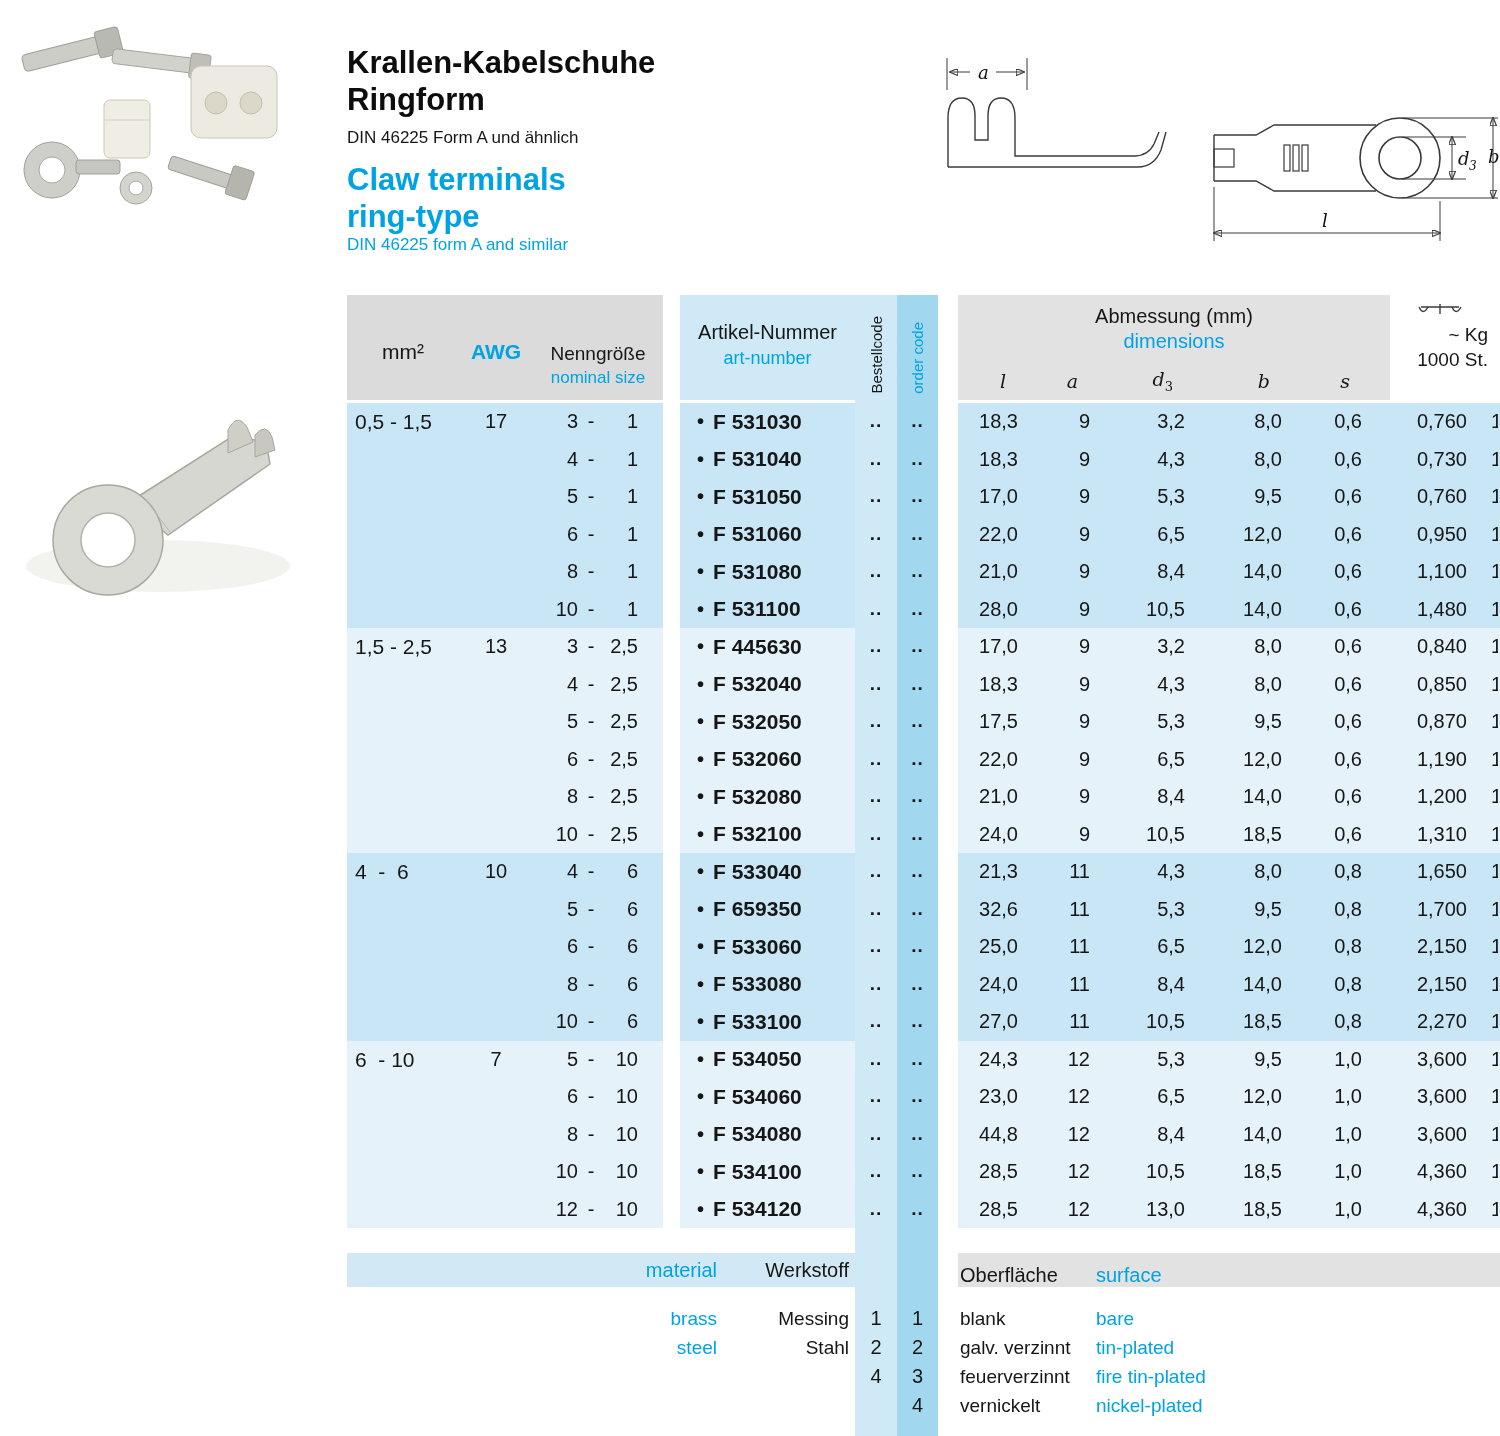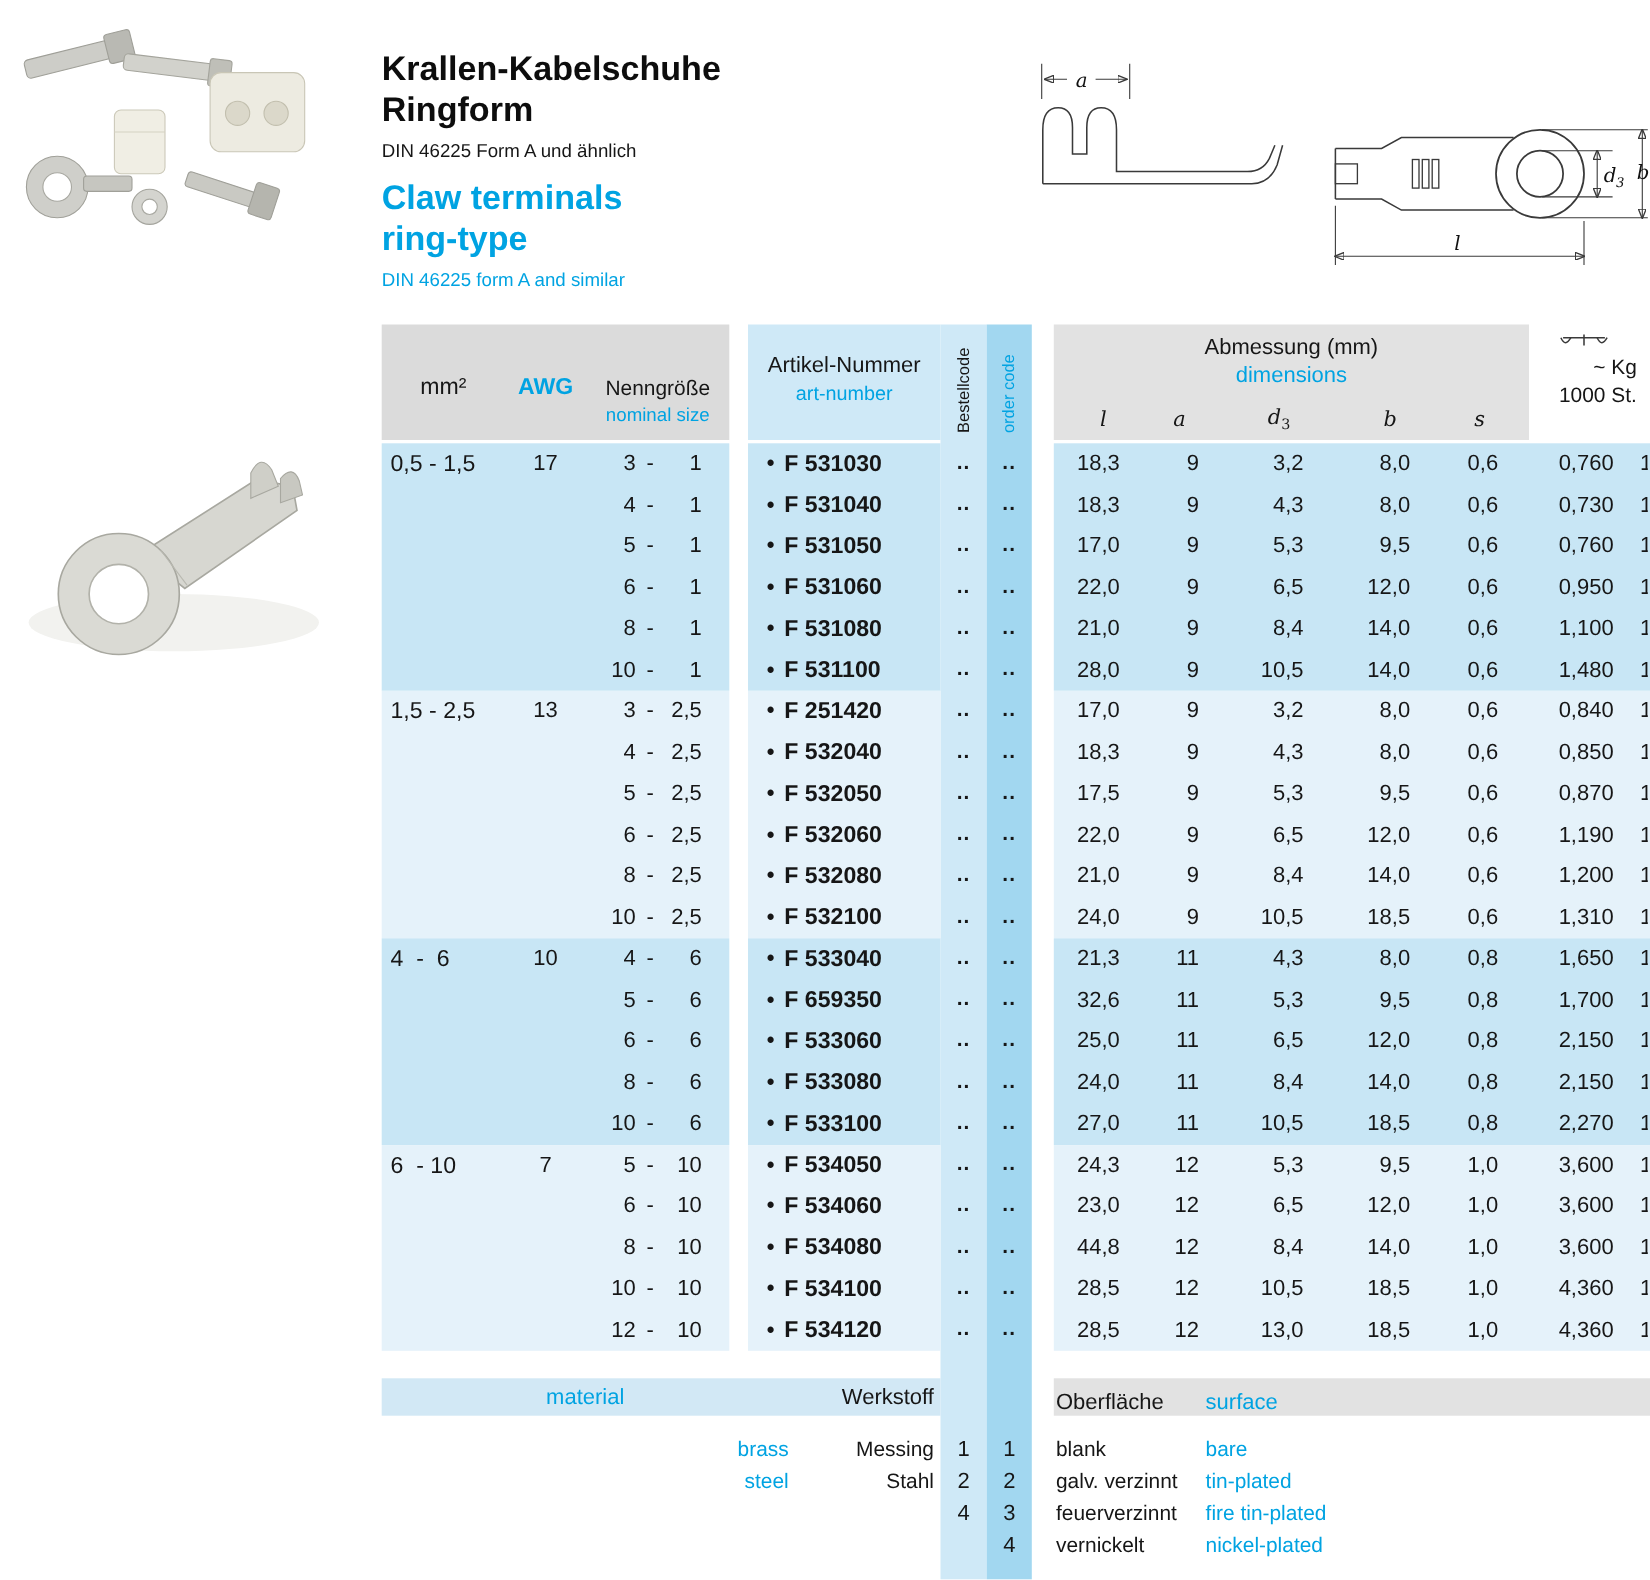--- a/index.html
+++ b/index.html
@@ -27,21 +27,21 @@
 
   
   #photo-collage{position:absolute;left:8px;top:8px;width:300px;height:230px}
   #photo-large{position:absolute;left:8px;top:398px;width:300px;height:212px}
 
   
   #title-block{position:absolute;left:347px;top:44px;width:580px}
   .t-de{font-size:31px;font-weight:bold;line-height:37px;color:#0d0d0d}
   .t-sub-de{font-size:17px;margin-top:10px}
   .t-en{font-size:31px;font-weight:bold;line-height:37px;color:var(--cyan);margin-top:13px}
-  .t-sub-en{font-size:17px;margin-top:10px;color:var(--cyan)}
+  .t-sub-en{font-size:17px;color:var(--cyan)}
 
   
   #d1{position:absolute;left:928px;top:52px}
   #d2{position:absolute;left:1200px;top:95px}
 
   
   #strip-b1{position:absolute;left:855px;top:295px;width:42px;height:1141px;background:var(--strip1)}
   #strip-b2{position:absolute;left:897px;top:295px;width:41px;height:1141px;background:var(--strip2)}
   .strip-hdr{position:absolute;top:295px;height:104px;display:flex;align-items:flex-end;justify-content:center;padding-bottom:5px}
   #vlabel-b1{left:855px;width:42px}
@@ -97,21 +97,21 @@
   .c-a{width:72px;text-align:right}
   .c-d3{width:95px;text-align:right}
   .c-b{width:97px;text-align:right}
   .c-s{width:80px;text-align:right}
   .c-kg{width:105px;text-align:right}
   .cutrow{height:37.5px;line-height:37.5px;font-size:20px}
 
   
   #band-left{position:absolute;left:347px;top:1253px;width:508px;height:34px;background:var(--bandl);
              display:flex;align-items:center;font-size:20px}
-  #band-left .en{width:370px;text-align:center;color:var(--cyan)}
+  #band-left .en{width:370px;text-align:right;color:var(--cyan)}
   #band-left .de{width:138px;text-align:right;padding-right:6px}
   #band-right{position:absolute;left:958px;top:1253px;width:542px;height:34px;background:var(--graydims);
               display:flex;align-items:flex-end;font-size:20px}
   #band-right .de{width:138px;padding-left:2px}
   #band-right .en{color:var(--cyan)}
   #mats{position:absolute;left:347px;top:1304px;width:508px}
   .matrow{display:flex;height:29px;line-height:29px;font-size:19px}
   .matrow .en{width:370px;text-align:right;color:var(--cyan)}
   .matrow .de{width:138px;text-align:right;padding-right:6px}
   #surfs{position:absolute;left:958px;top:1304px;width:542px}
@@ -407,21 +407,21 @@
         <span class="artno">F 531080</span>
       </div>
       <div class="artrow">
         <span class="dot">•</span>
         <span class="artno">F 531100</span>
       </div>
     </div>
     <div class="group toneB">
       <div class="artrow">
         <span class="dot">•</span>
-        <span class="artno">F 251420</span>
+        <span class="artno">F 445630</span>
       </div>
       <div class="artrow">
         <span class="dot">•</span>
         <span class="artno">F 532040</span>
       </div>
       <div class="artrow">
         <span class="dot">•</span>
         <span class="artno">F 532050</span>
       </div>
       <div class="artrow">

